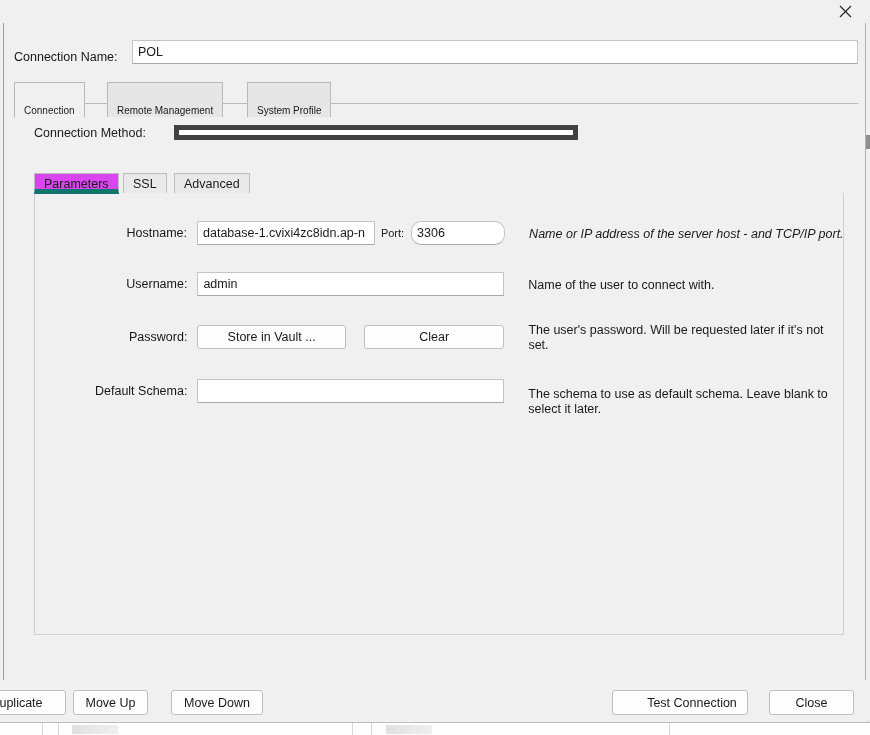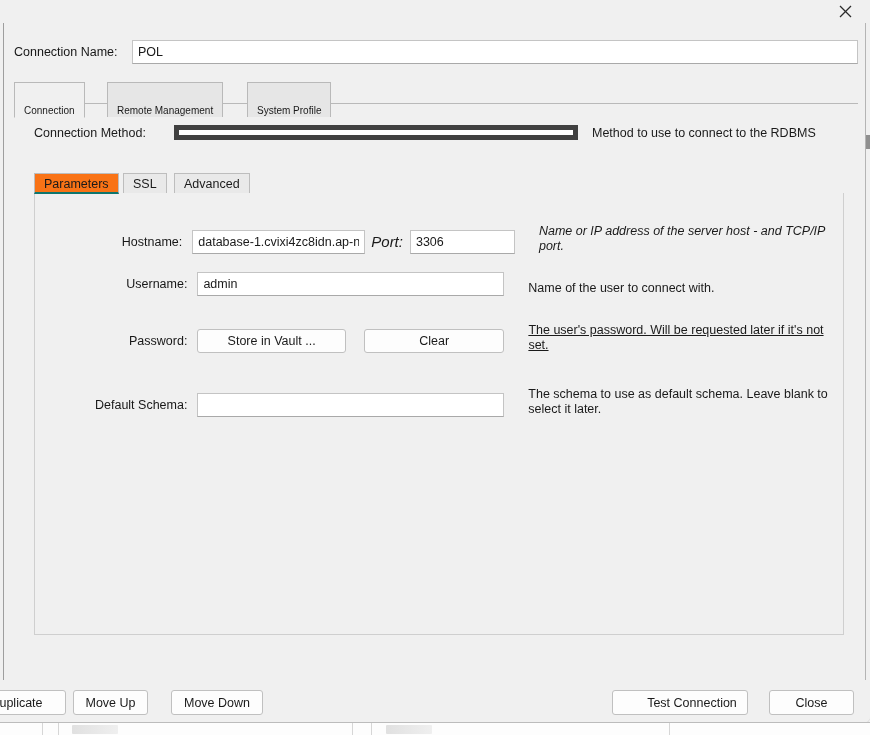--- a/index.html
+++ b/index.html
@@ -109,21 +109,21 @@
   }
 
   
   .connname-row {
     position: absolute;
     left: 14px;
     top: 40px;
     width: 844px;
     height: 24px;
     display: flex;
-    align-items: center;
+    align-items: flex-end;
   }
   .connname-label {
     width: 118px;
     font-size: 12.5px;
     color: #171717;
   }
   .textfield {
     box-sizing: border-box;
     background: #ffffff;
     border: 1px solid #c4c4c4;
@@ -237,65 +237,64 @@
     padding: 0 9px;
     line-height: 20px;
     font-size: 12.5px;
     background: #e9e9e9;
     border: 1px solid #bdbdbd;
     border-bottom: none;
     cursor: default;
     white-space: nowrap;
   }
   .itab.active {
-    background: #f97316;
-    border-bottom: 2px solid #0f766e;
+    background: #d946ef;
+    border-bottom: 5px solid #0f766e;
     z-index: 2;
   }
   .panel-body {
     position: absolute;
     left: 0;
     top: 20px;
     width: 810px;
     height: 442px;
     box-sizing: border-box;
     background: #f0f0f0;
     border: 1px solid #cfcfcf;
     border-top: none;
   }
 
   
   .frow {
     position: absolute;
     left: 0;
     width: 810px;
     display: flex;
-    align-items: flex-end;
+    align-items: center;
   }
   .flabel {
     width: 164px;
     text-align: right;
     padding-right: 10px;
     box-sizing: border-box;
     font-size: 12.5px;
     line-height: 24px;
     color: #171717;
   }
   .fhelp {
     width: 320px;
     font-size: 12.5px;
     line-height: 15px;
     color: #1a1a1a;
     padding-top: 3px;
   }
   .port-label {
-    font-size: 15px;
+    font-size: 11px;
     line-height: 24px;
     padding: 0 7px 0 6px;
-    font-style: italic;
   }
   .btn {
     box-sizing: border-box;
     background: #fdfdfd;
     border: 1px solid #c0c0c0;
     border-radius: 3px;
     font-family: "Liberation Sans", sans-serif;
     font-size: 12.5px;
     color: #1a1a1a;
     height: 24px;
@@ -371,21 +370,20 @@
   <div class="method-row">
     <div class="method-label">Connection Method:</div>
     <div class="combo">
       <span>Standard (TCP/IP)</span>
       <span class="combo-arrow">
         <svg width="11" height="7" viewBox="0 0 11 7">
           <polyline points="1,1 5.5,6 10,1" fill="none" stroke="#6d6d6d" stroke-width="1.2"></polyline>
         </svg>
       </span>
     </div>
-    <div class="method-hint">Method to use to connect to the RDBMS</div>
   </div>
 
   <div class="inner-panel">
 
     <div class="inner-tabstrip">
       <div class="itab active" style="left:0px;">
         <span>Parameters</span>
       </div>
       <div class="itab" style="left:89px;">
         <span>SSL</span>
@@ -394,35 +392,35 @@
         <span>Advanced</span>
       </div>
     </div>
 
     <div class="panel-body">
 
       <div class="frow" style="top:28px;">
         <div class="flabel">Hostname:</div>
         <input class="textfield" style="width: 180px;" type="text" value="database-1.cvixi4zc8idn.ap-n">
         <div class="port-label">Port:</div>
-        <input class="textfield" style="width: 105px;" type="text" value="3306">
+        <input class="textfield" style="width: 94px; border-radius: 10px;" type="text" value="3306">
         <div class="fhelp" style="margin-left:24px;font-style:italic;">Name or IP address of the server host - and TCP/IP port.</div>
       </div>
 
       <div class="frow" style="top:79px;">
         <div class="flabel">Username:</div>
         <input class="textfield" style="width: 310px;" type="text" value="admin">
         <div class="fhelp" style="margin-left:24px;">Name of the user to connect with.</div>
       </div>
 
       <div class="frow" style="top:127px;">
         <div class="flabel">Password:</div>
         <button class="btn" style="width:150px;margin-right:18px;">Store in Vault ...</button>
         <button class="btn" style="width:142px;">Clear</button>
-        <div class="fhelp" style="margin-left:24px;text-decoration:underline;">The user's password. Will be requested later if it's not set.</div>
+        <div class="fhelp" style="margin-left:24px;">The user's password. Will be requested later if it's not set.</div>
       </div>
 
       <div class="frow" style="top:172px;">
         <div class="flabel">Default Schema:</div>
         <input class="textfield" style="width: 310px;" type="text" value="">
         <div class="fhelp" style="margin-left:24px;margin-top:19px;">The schema to use as default schema. Leave blank to select it later.</div>
       </div>
 
     </div>
   </div>

